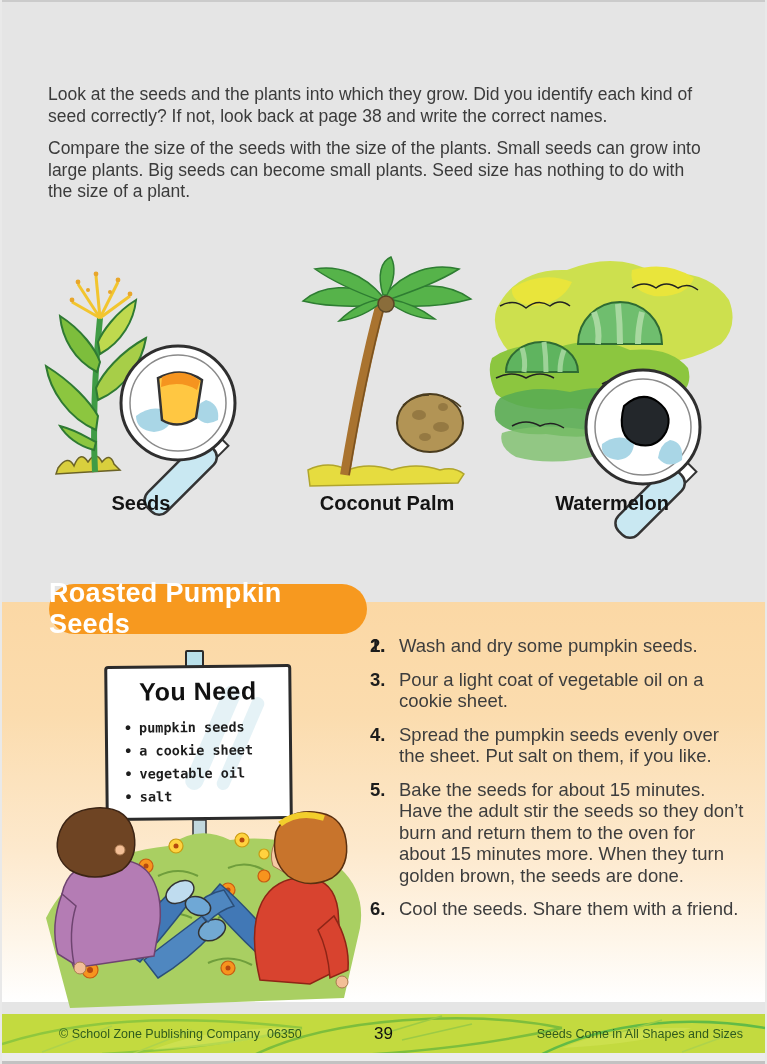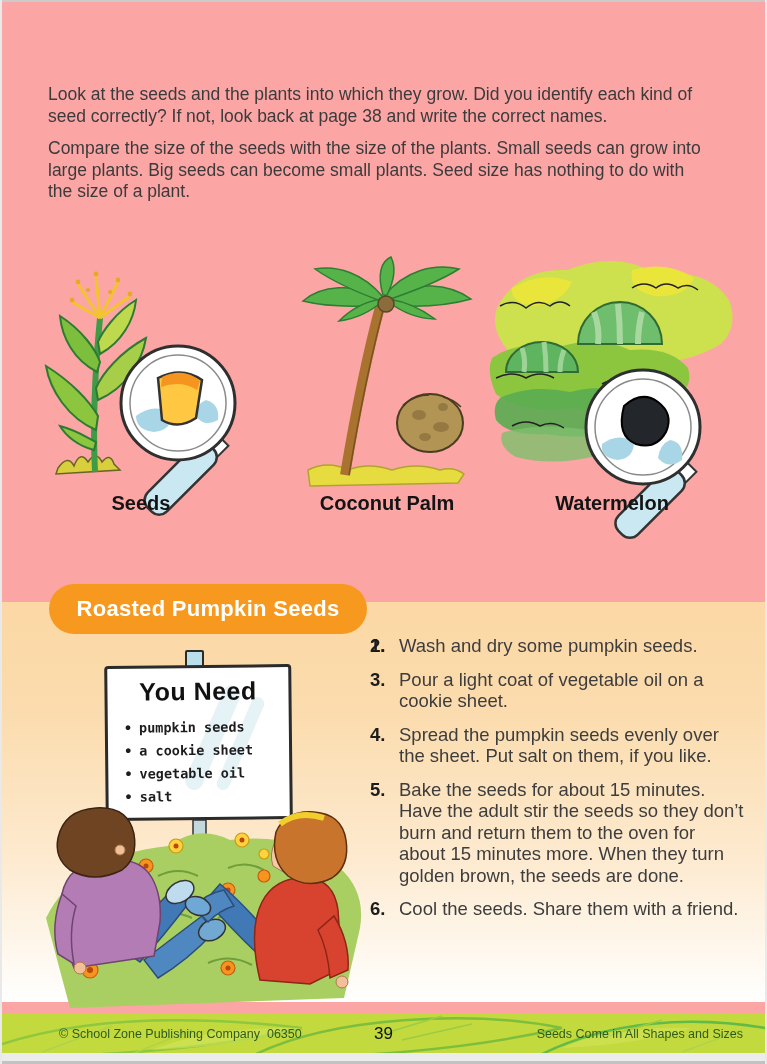--- a/index.html
+++ b/index.html
@@ -1,17 +1,17 @@
 <!DOCTYPE html>
 <html><head>
 <meta charset="utf-8">
 <style>
   html,body{margin:0;padding:0;background:#fff;}
   .page{
-    position:relative;width:767px;height:1064px;background:#fca5a5;
+    position:relative;width:767px;height:1064px;background:#e5e5e5;
     font-family:"Liberation Sans",sans-serif;overflow:hidden;
   }
   .edge-top{position:absolute;left:0;top:0;right:0;height:2px;background:#cbcbcb;z-index:9;}
   .edge-left{position:absolute;left:0;top:0;bottom:0;width:2px;background:#e9e9e9;z-index:9;}
   .edge-right{position:absolute;right:0;top:0;bottom:0;width:2px;background:#e9e9e9;z-index:9;}
 
   
   .intro{position:absolute;left:48px;top:84px;width:660px;color:#3b3b3b;
          font-size:17.5px;line-height:21.5px;z-index:1;}
   .intro p{margin:0 0 11px 0;}
@@ -25,21 +25,21 @@
                text-align:center;z-index:2;}
   .label-corn{left:96px;width:90px;}
   .label-palm{left:312px;width:150px;}
   .label-melon{left:537px;width:150px;}
 
   
   .recipe-bg{position:absolute;left:2px;right:2px;top:602px;height:400px;z-index:0;
     background:linear-gradient(180deg,#fbd8a5 0%,#fbdcae 28%,#fde9cd 62%,#fef6ea 85%,#ffffff 100%);}
   .banner{position:absolute;left:49px;top:584px;width:318px;height:50px;background:#f7991f;
     border-radius:26px;display:flex;align-items:center;justify-content:center;z-index:4;
-    color:#ffffff;font-weight:bold;font-size:22px;letter-spacing:.3px;}
+    color:#ffffff;font-weight:bold;font-size:27px;letter-spacing:.3px;}
 
   
   .sign-post-top{position:absolute;left:185px;top:650px;width:15px;height:22px;
     background:#b9e0ea;border:2px solid #2b2b2b;border-radius:2px;z-index:1;}
   .sign{position:absolute;left:105px;top:665px;width:187px;height:155px;background:#ffffff;
     border:3px solid #2b2b2b;border-radius:4px;transform:rotate(-.6deg);box-sizing:border-box;
     z-index:2;overflow:hidden;}
   .sign .streak{position:absolute;background:#cfe7ef;opacity:.55;border-radius:9px;transform:rotate(24deg);}
   .streak-1{left:96px;top:14px;width:18px;height:112px;}
   .streak-2{left:126px;top:26px;width:13px;height:100px;}

